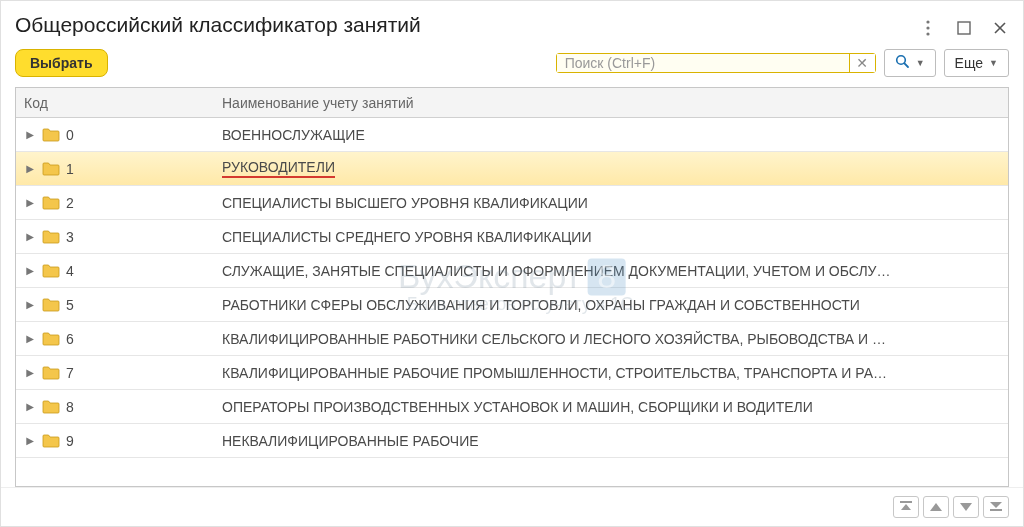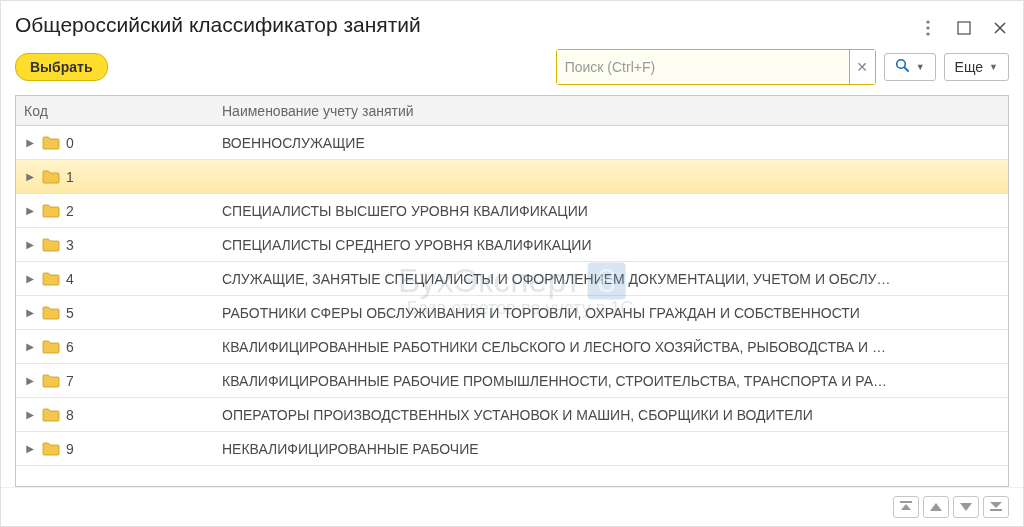--- a/index.html
+++ b/index.html
@@ -31,35 +31,35 @@
   .titlebar .win-controls { display: flex; gap: 18px; align-items: center; }
   .win-btn { width: 18px; height: 18px; display: flex; align-items:center; justify-content:center; cursor:pointer; color:#555; }
   .toolbar {
     display: flex; align-items: center;
     padding: 6px 14px 10px 14px;
     gap: 8px;
   }
   .btn-select {
     background: #ffdd2d;
     border: 1px solid #d9b300;
-    border-radius: 13px;
+    border-radius: 8px;
     padding: 5px 14px;
     font-size: 14px;
     font-weight: bold;
     color: #333;
     cursor: pointer;
   }
   .toolbar-spacer { flex: 1; }
   .search-wrap {
     display: flex;
     align-items: stretch;
     border: 1px solid #d9b300;
     border-radius: 3px;
     width: 320px;
-    height: 36px;
+    height: 20px;
     background: #fff;
   }
   .search-input {
     flex: 1; border: none; outline: none;
     background: #fffef2;
     padding: 0 8px;
     font-size: 14px;
     color: #444;
   }
   .search-input::placeholder { color: #999; }
@@ -244,20 +244,21 @@
         <div class="row selected">
           <div class="col-code">
             <span class="expand">▶</span>
             <span class="folder-icon">
               <svg width="18" height="15" viewBox="0 0 18 15">
                 <path d="M1 3 L1 13 Q1 14 2 14 L16 14 Q17 14 17 13 L17 5 Q17 4 16 4 L8 4 L6.5 2 L2 2 Q1 2 1 3 Z" fill="#f4c64b" stroke="#c99a1a" stroke-width="0.8"></path>
               </svg>
             </span>
             <span class="code-text">1</span>
           </div>
+          <div class="col-name name-text"><span class="underline-red">РУКОВОДИТЕЛИ</span></div>
         </div>
         <div class="row">
           <div class="col-code">
             <span class="expand">▶</span>
             <span class="folder-icon">
               <svg width="18" height="15" viewBox="0 0 18 15">
                 <path d="M1 3 L1 13 Q1 14 2 14 L16 14 Q17 14 17 13 L17 5 Q17 4 16 4 L8 4 L6.5 2 L2 2 Q1 2 1 3 Z" fill="#f4c64b" stroke="#c99a1a" stroke-width="0.8"></path>
               </svg>
             </span>
             <span class="code-text">2</span>

